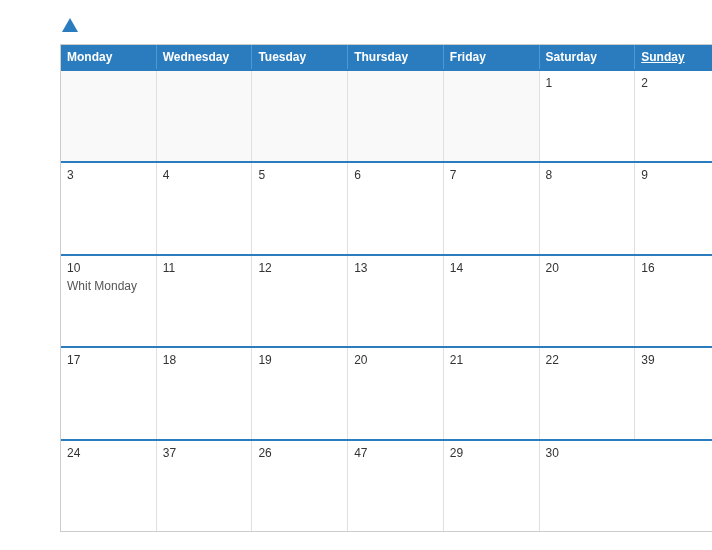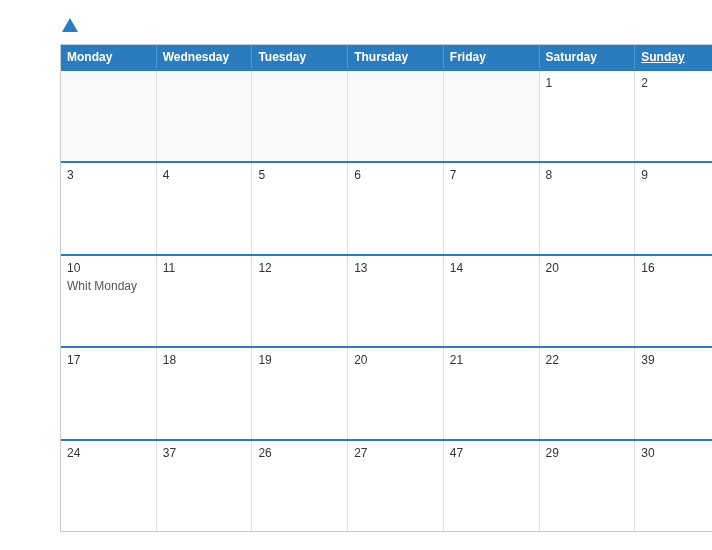--- a/index.html
+++ b/index.html
@@ -256,23 +256,20 @@
           <div class="cal-cell">
             <div class="day-number">24</div>
           </div>
           <div class="cal-cell">
             <div class="day-number">37</div>
           </div>
           <div class="cal-cell">
             <div class="day-number">26</div>
           </div>
           <div class="cal-cell">
-            <div class="day-number">27</div>
-          </div>
-          <div class="cal-cell">
             <div class="day-number">47</div>
           </div>
           <div class="cal-cell">
             <div class="day-number">29</div>
           </div>
           <div class="cal-cell">
             <div class="day-number">30</div>
           </div>
         </div>
       </div>

